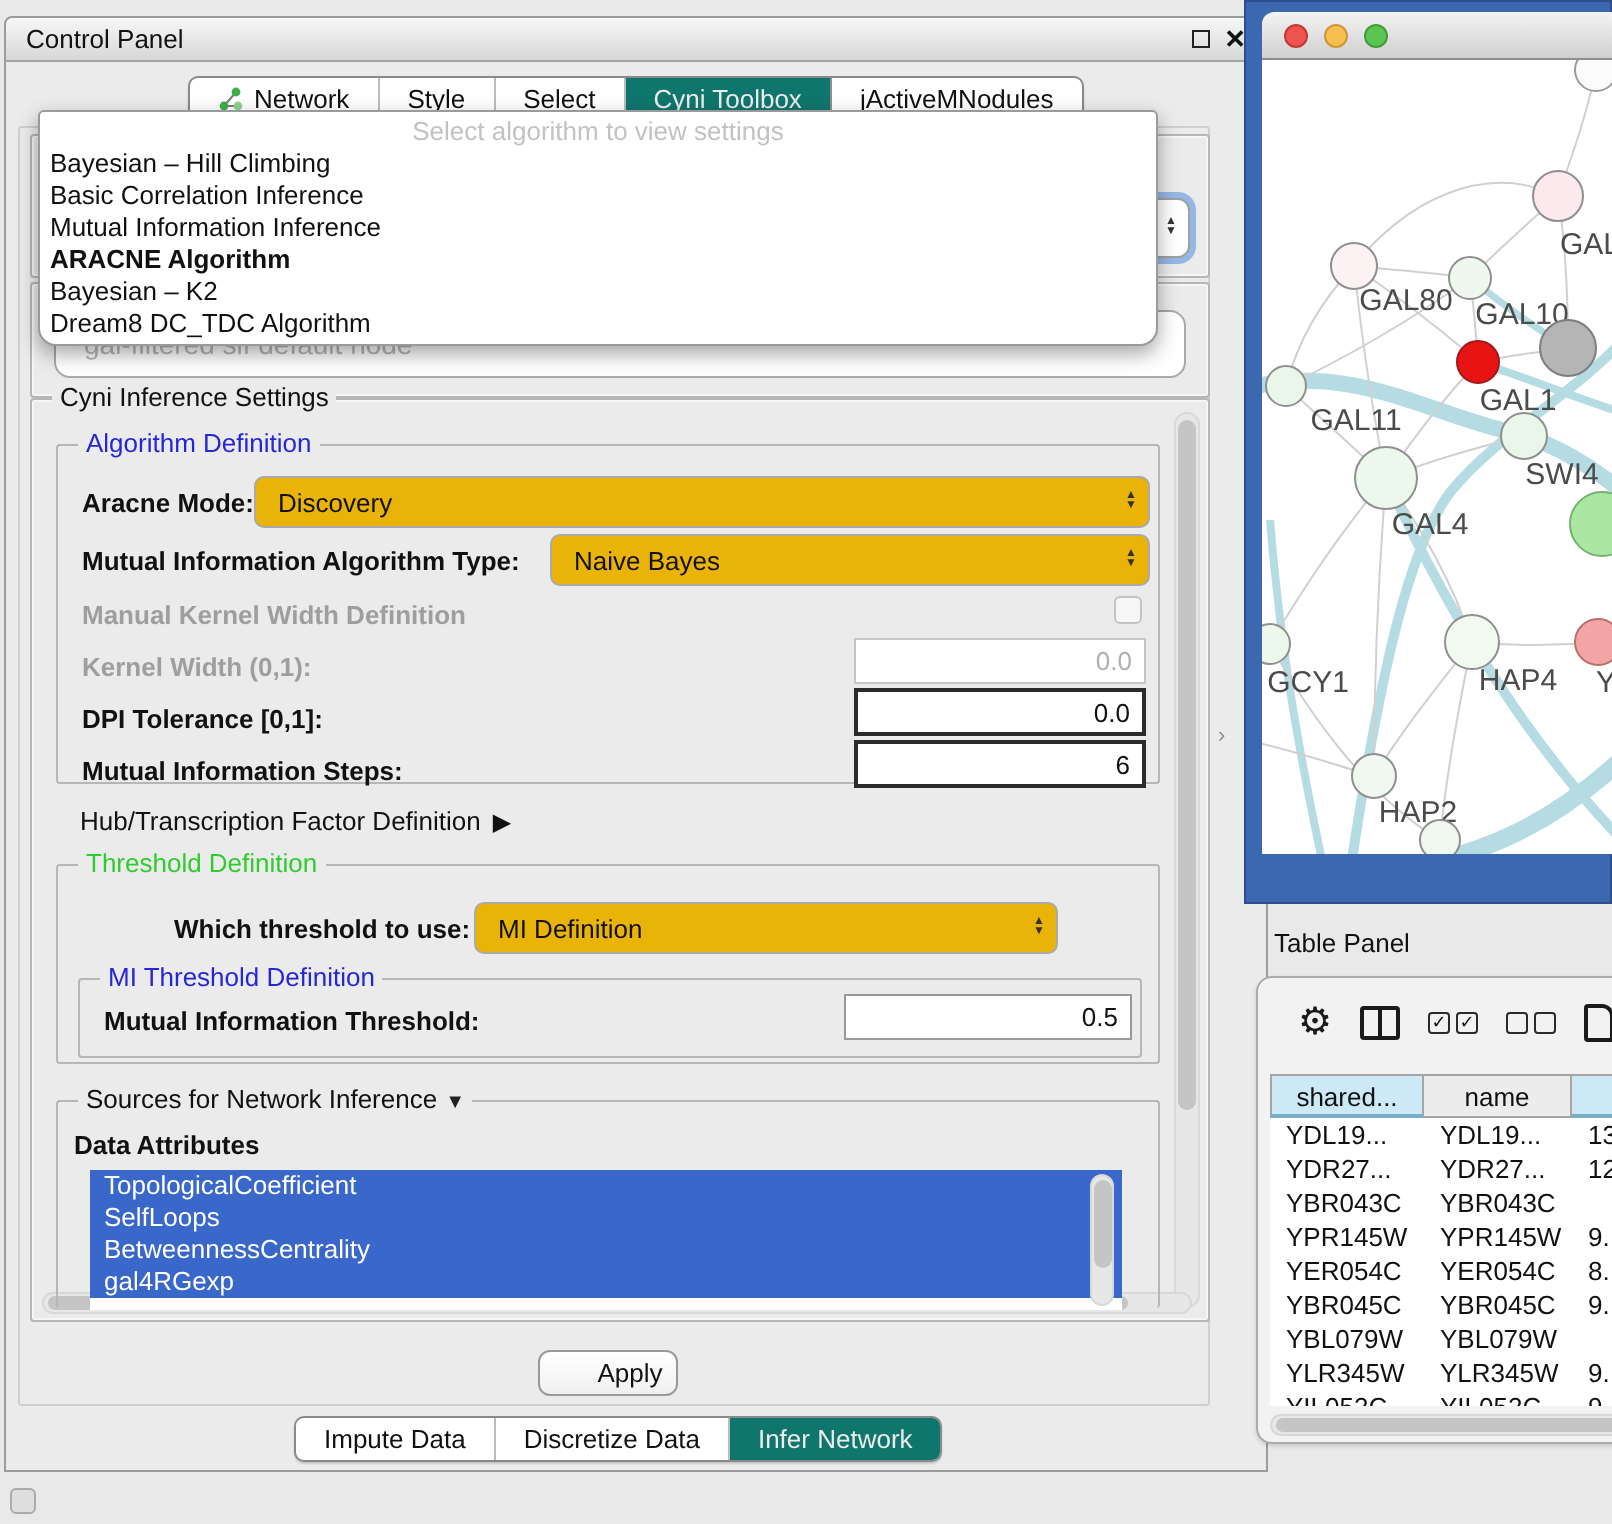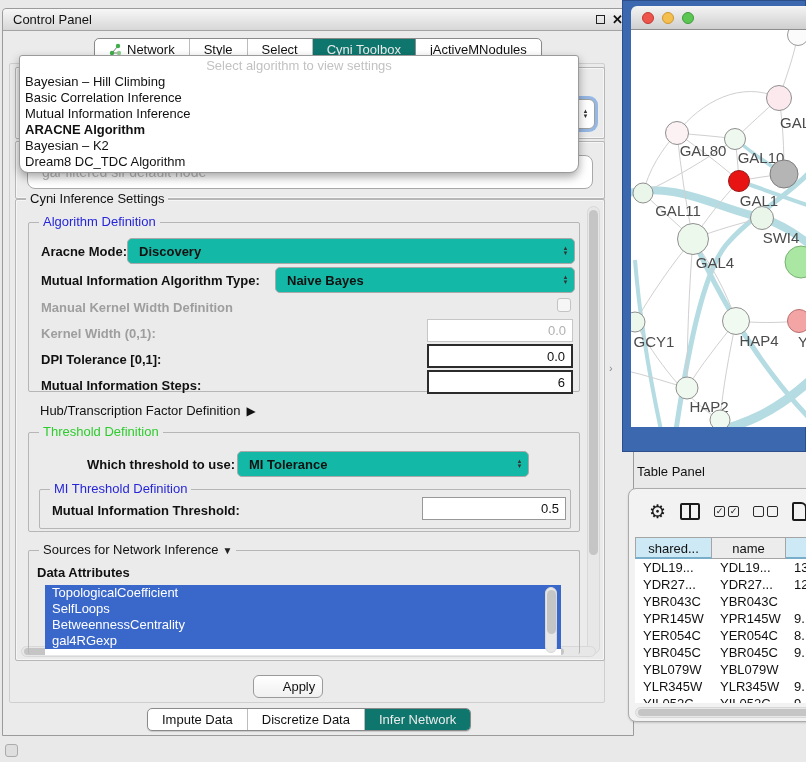--- a/index.html
+++ b/index.html
@@ -45,22 +45,22 @@
   
   .groupbox{position:absolute;border:1px solid #b6b6b6;border-radius:2px;
     box-shadow:inset 0 0 0 1px #f6f6f6;box-sizing:border-box;}
   .grouplabel{position:absolute;top:-9px;left:10px;background:#ebebeb;padding:0 4px;white-space:nowrap;}
   .blue{color:#2626d9;}
   .green{color:#2fcc2f;}
   .lbl{position:absolute;font-weight:bold;white-space:nowrap;}
   .lbl.dis{color:#9e9e9e;}
   
   .combo{
-    position:absolute;background:#14b8a6;border:1px solid #a9a9a9;border-radius:5px;
-    display:flex;align-items:center;box-sizing:border-box;font-weight:bold;
+    position:absolute;background:#eab308;border:1px solid #a9a9a9;border-radius:5px;
+    display:flex;align-items:center;box-sizing:border-box;
   }
   .combo .cv{padding-left:11px;flex:1;white-space:nowrap;overflow:hidden;}
   .stepper{width:17px;align-self:stretch;display:flex;flex-direction:column;
     align-items:center;justify-content:center;color:#333;}
   .stepper span{font-size:6px;line-height:5px;}
   .field{
     position:absolute;background:#fff;border:1px solid #989898;box-sizing:border-box;
     text-align:right;padding:0 6px;font:13px "Liberation Sans",sans-serif;color:#111;
   }
   .field.hard{border:2px solid #2b2b2b;}
@@ -88,21 +88,21 @@
   }
   
   .vsb{position:absolute;width:13px;background:#e7e7e7;border:1px solid #d8d8d8;border-radius:7px;box-sizing:border-box;}
   .vsb .thumb{position:absolute;left:1px;width:9px;background:#c5c5c5;border-radius:5px;}
   .hsb{position:absolute;height:11px;background:#e7e7e7;border:1px solid #d8d8d8;border-radius:6px;box-sizing:border-box;}
   .hsb .thumb{position:absolute;top:1px;height:7px;background:#c5c5c5;border-radius:4px;}
   
   .attr-list{position:absolute;background:#fff;overflow:hidden;}
   .attr-item{height:16px;line-height:16px;background:#3a67ca;color:#fff;padding-left:7px;white-space:nowrap;}
   .apply-btn{
-    position:absolute;left:250px;top:666px;width:70px;height:23px;
+    position:absolute;left:266px;top:666px;width:70px;height:23px;
     background:linear-gradient(#ffffff,#f0f0f0);border:1px solid #9a9a9a;border-radius:6px;
     font:13px "Liberation Sans",sans-serif;color:#111;padding-left:28px;
   }
   .hub-arrow{font-size:12px;margin-left:6px;}
   .src-arrow{font-size:10px;margin-left:4px;color:#222;}
   
   .nt-icon{width:13px;height:13px;display:inline-block;}
   
   .net-frame{position:absolute;left:622px;top:0;width:184px;height:452px;background:#3c68b0;
     box-shadow:inset 0 0 0 1px #2c4f8c;}
@@ -264,21 +264,21 @@
 
     <span class="abs" style="left:24px;top:203px;white-space:nowrap;">
       <span>Hub/Transcription Factor Definition</span><span class="hub-arrow">▶</span>
     </span>
 
     <div class="groupbox" style="left:12px;top:232px;width:552px;height:100px;box-shadow:none;padding-left:25px;">
       <span class="grouplabel green">Threshold Definition</span>
 
       <span class="lbl" style="left:58px;top:24px;">Which threshold to use:</span>
       <div class="combo" style="left:208px;top:18px;width:292px;height:26px;">
-        <span class="cv">MI Tolerance</span>
+        <span class="cv">MI Definition</span>
         <span class="stepper">
             <span>▲</span>
             <span>▼</span>
           </span>
       </div>
 
       <div class="groupbox" style="left:10px;top:56px;width:532px;height:40px;box-shadow:none;">
         <span class="grouplabel blue">MI Threshold Definition</span>
         <span class="lbl" style="left:12px;top:13px;">Mutual Information Threshold:</span>
         <input class="field" style="left: 382px; top: 7px; width: 144px; height: 23px;" value="0.5">

